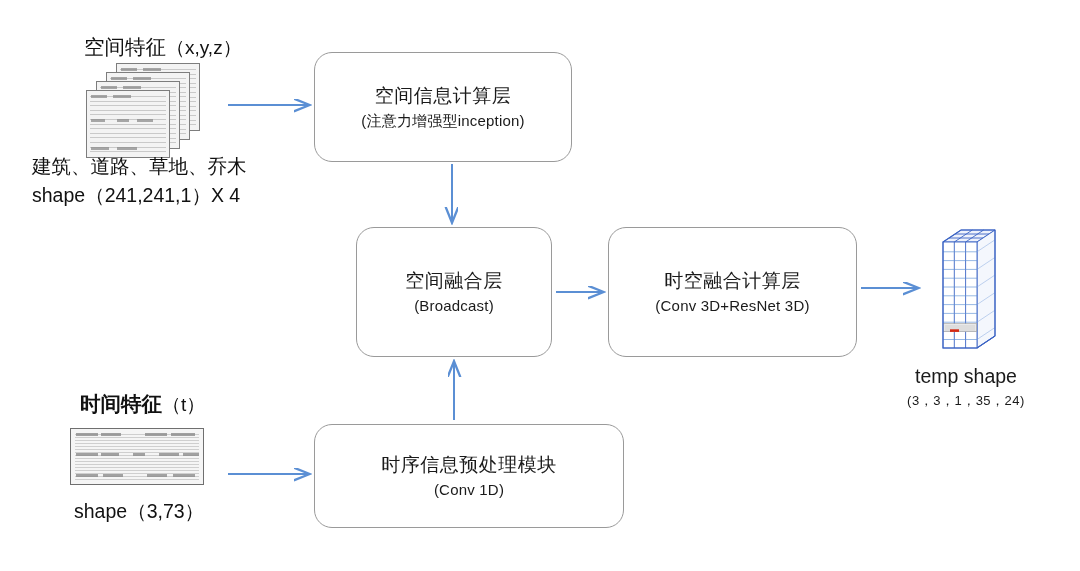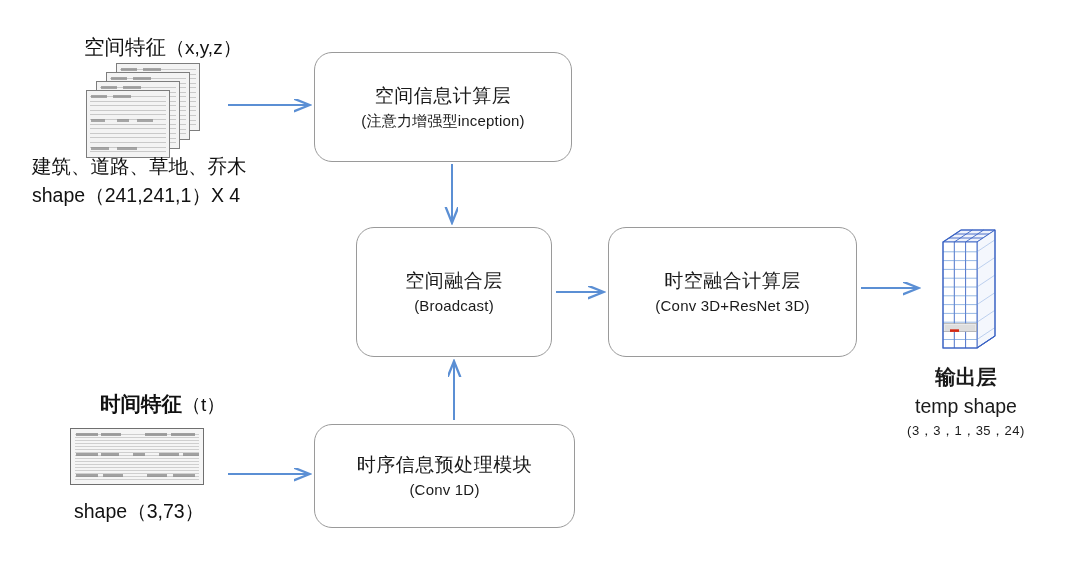--- a/index.html
+++ b/index.html
@@ -24,29 +24,29 @@
     text-align:center;
     line-height:1.42;
     color:#1a1a1a;
   }
   .box .l1{font-size:19px;letter-spacing:.5px;white-space:nowrap;}
   .box .l2{font-size:15px;letter-spacing:.2px;white-space:nowrap;}
 
   #box-spatial-compute{left:314px;top:52px;width:258px;height:110px;}
   #box-spatial-fusion {left:356px;top:227px;width:196px;height:130px;}
   #box-st-fusion      {left:608px;top:227px;width:249px;height:130px;}
-  #box-temporal-pre   {left:314px;top:424px;width:261px;height:104px;}
+  #box-temporal-pre   {left:314px;top:424px;width:310px;height:104px;}
 
   
   .lbl{position:absolute;white-space:nowrap;color:#111;}
   #label-spatial-feature{left:84px;top:33px;font-size:20px;}
   #label-spatial-feature .hd{font-weight:normal;font-size:20.5px;}
   #label-spatial-feature .tl{font-size:19px;}
 
-  #label-temporal-feature{left:100px;top:390px;font-size:20px;}
+  #label-temporal-feature{left:80px;top:390px;font-size:20px;}
   #label-temporal-feature .hd{font-weight:bold;font-size:20.5px;}
   #label-temporal-feature .tl{font-size:19px;}
 
   #label-spatial-desc{left:32px;top:152px;font-size:19.5px;line-height:1.5;}
   #label-temporal-desc{left:72px;top:497px;font-size:19.5px;line-height:1.5;text-align:left;}
   #label-temporal-desc .r2{padding-left:2px;}
 
   #label-output{position:absolute;left:866px;top:362px;width:200px;text-align:center;line-height:1.48;}
   #label-output .t1{font-weight:bold;font-size:20.5px;display:block;}
   #label-output .t2{font-size:19.5px;display:block;}
@@ -307,16 +307,15 @@
     </g>
     <rect x="25" y="101.3" width="9" height="2.6" fill="#d42a15"></rect>
   </g>
 
   <g fill="none" stroke="#3A63C4" stroke-width="1.1">
     <polygon points="18,14 36,2 70,2 70,108 52,120 18,120"></polygon>
   </g>
 </svg>
 
 <div id="label-output">
-  <span class="t1">输出层</span>
   <span class="t2">temp shape</span>
   <span class="t3">(3，3，1，35，24)</span>
 </div>
 
 </body></html>

